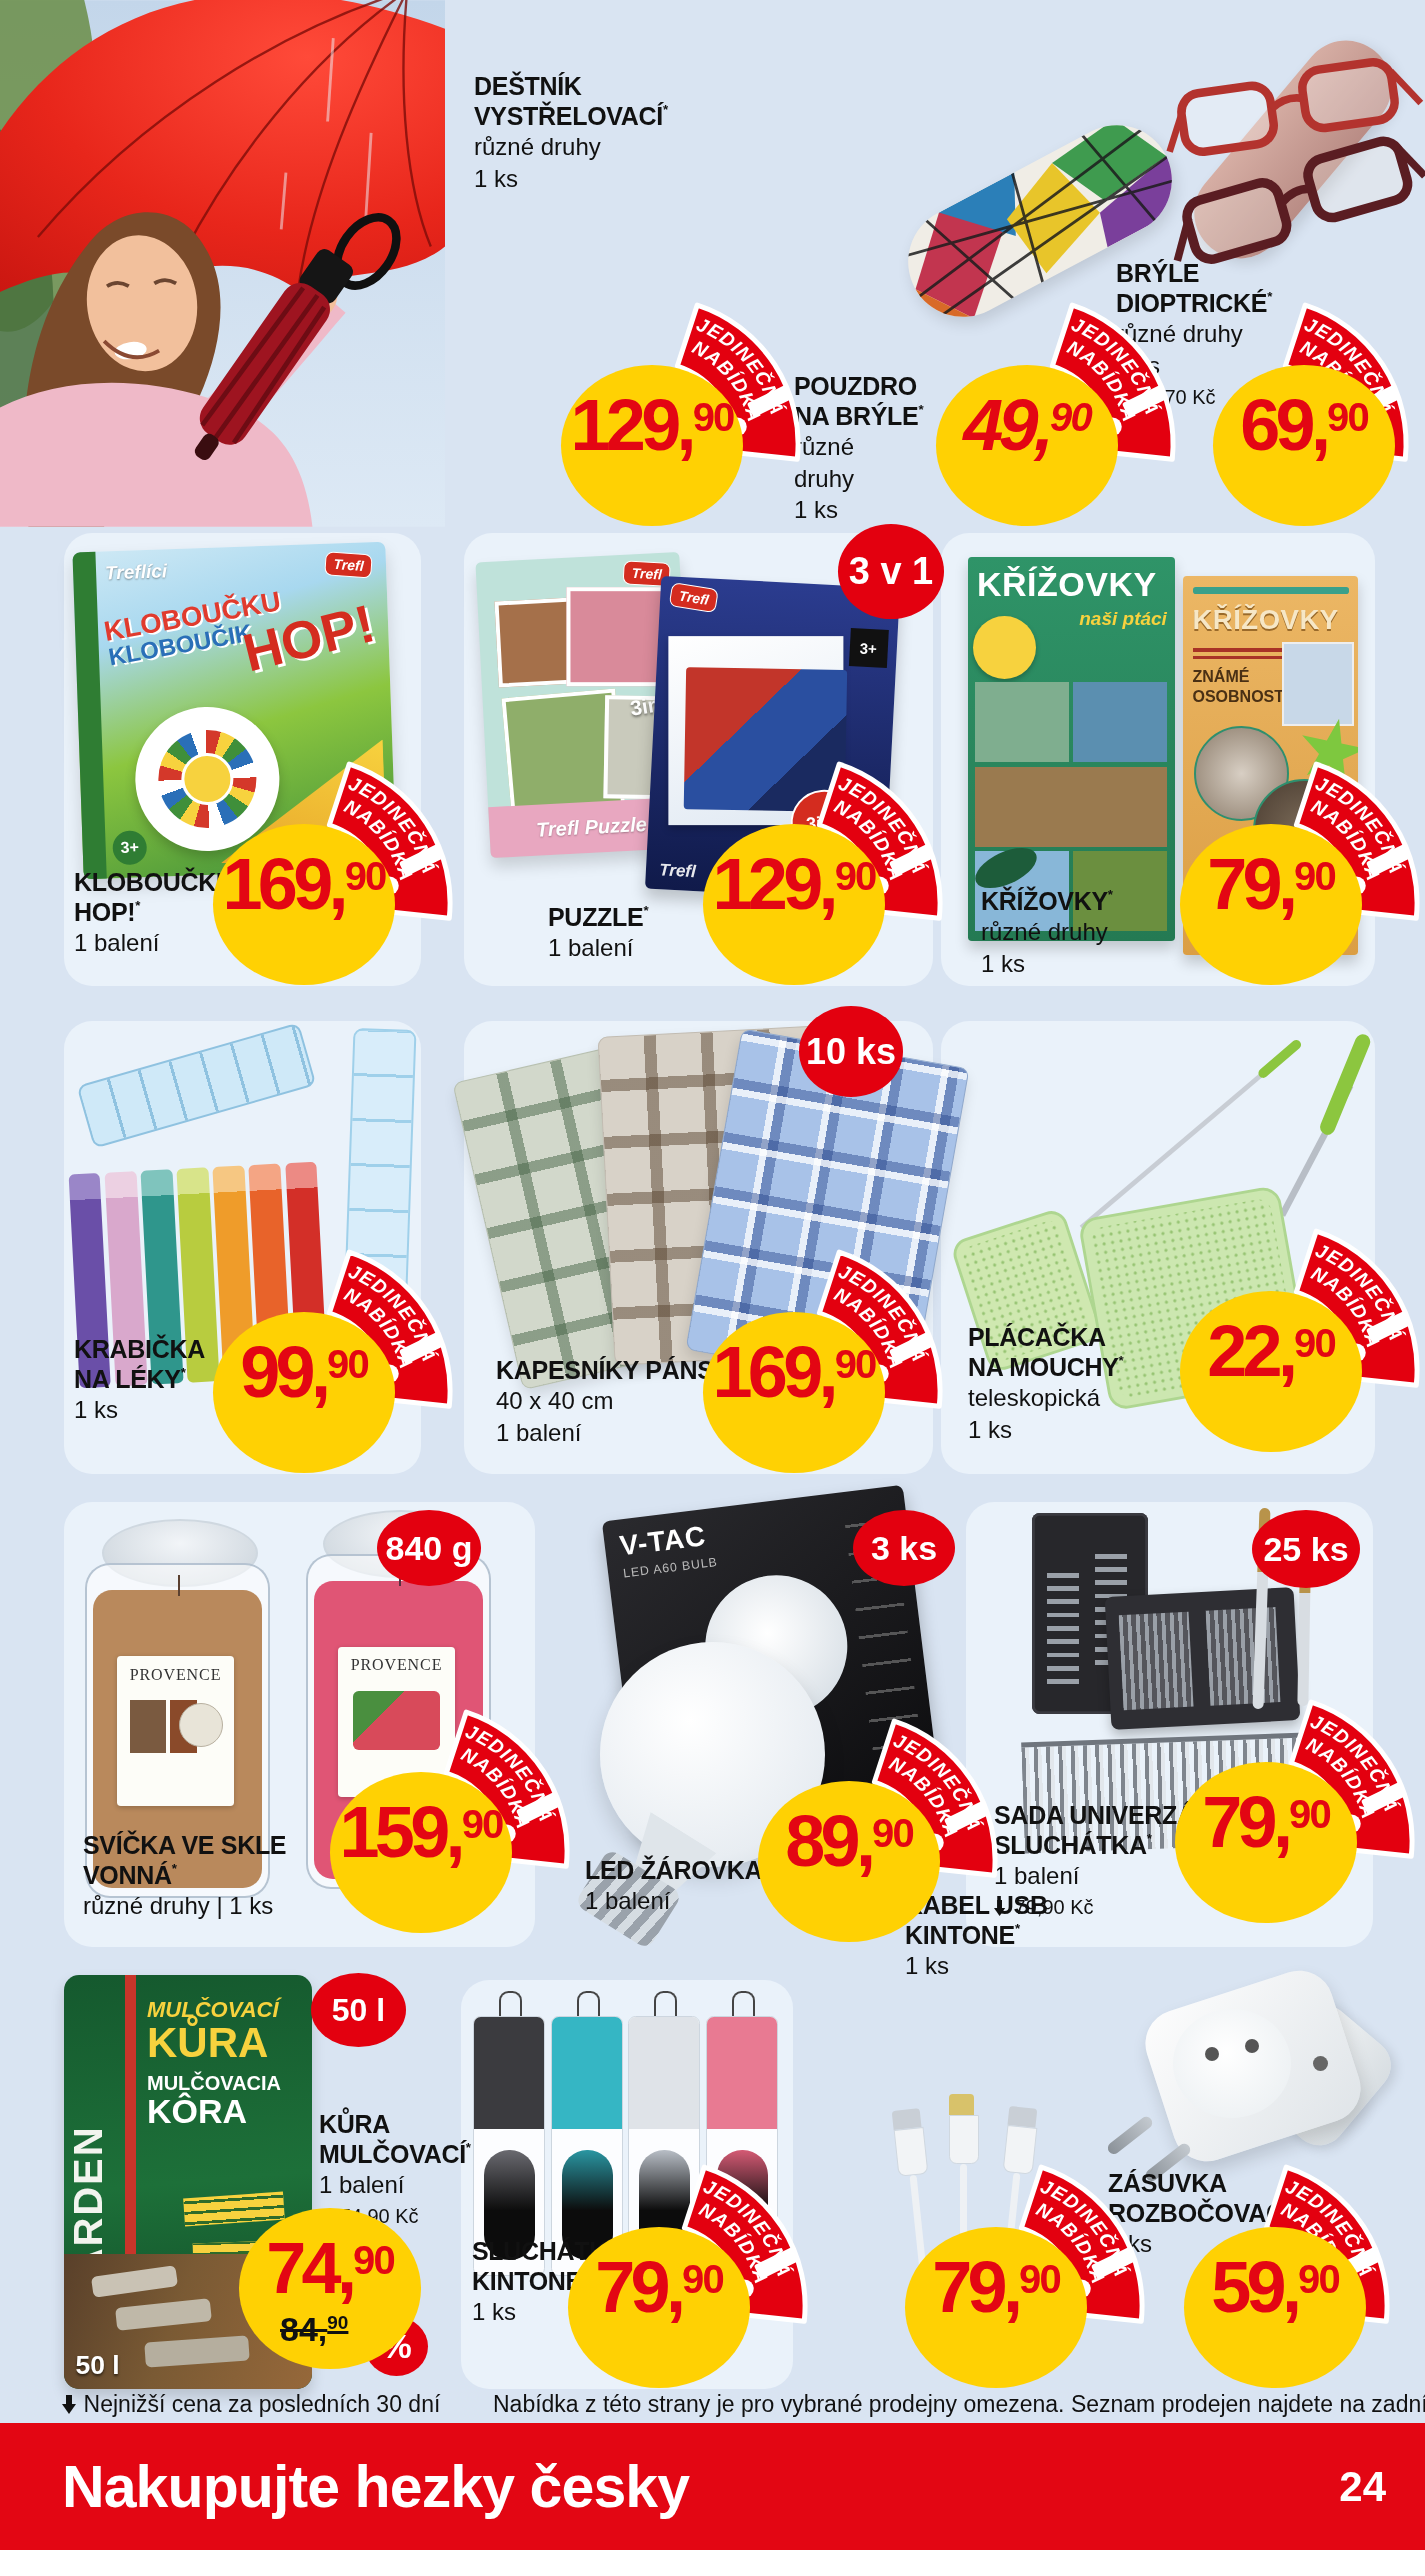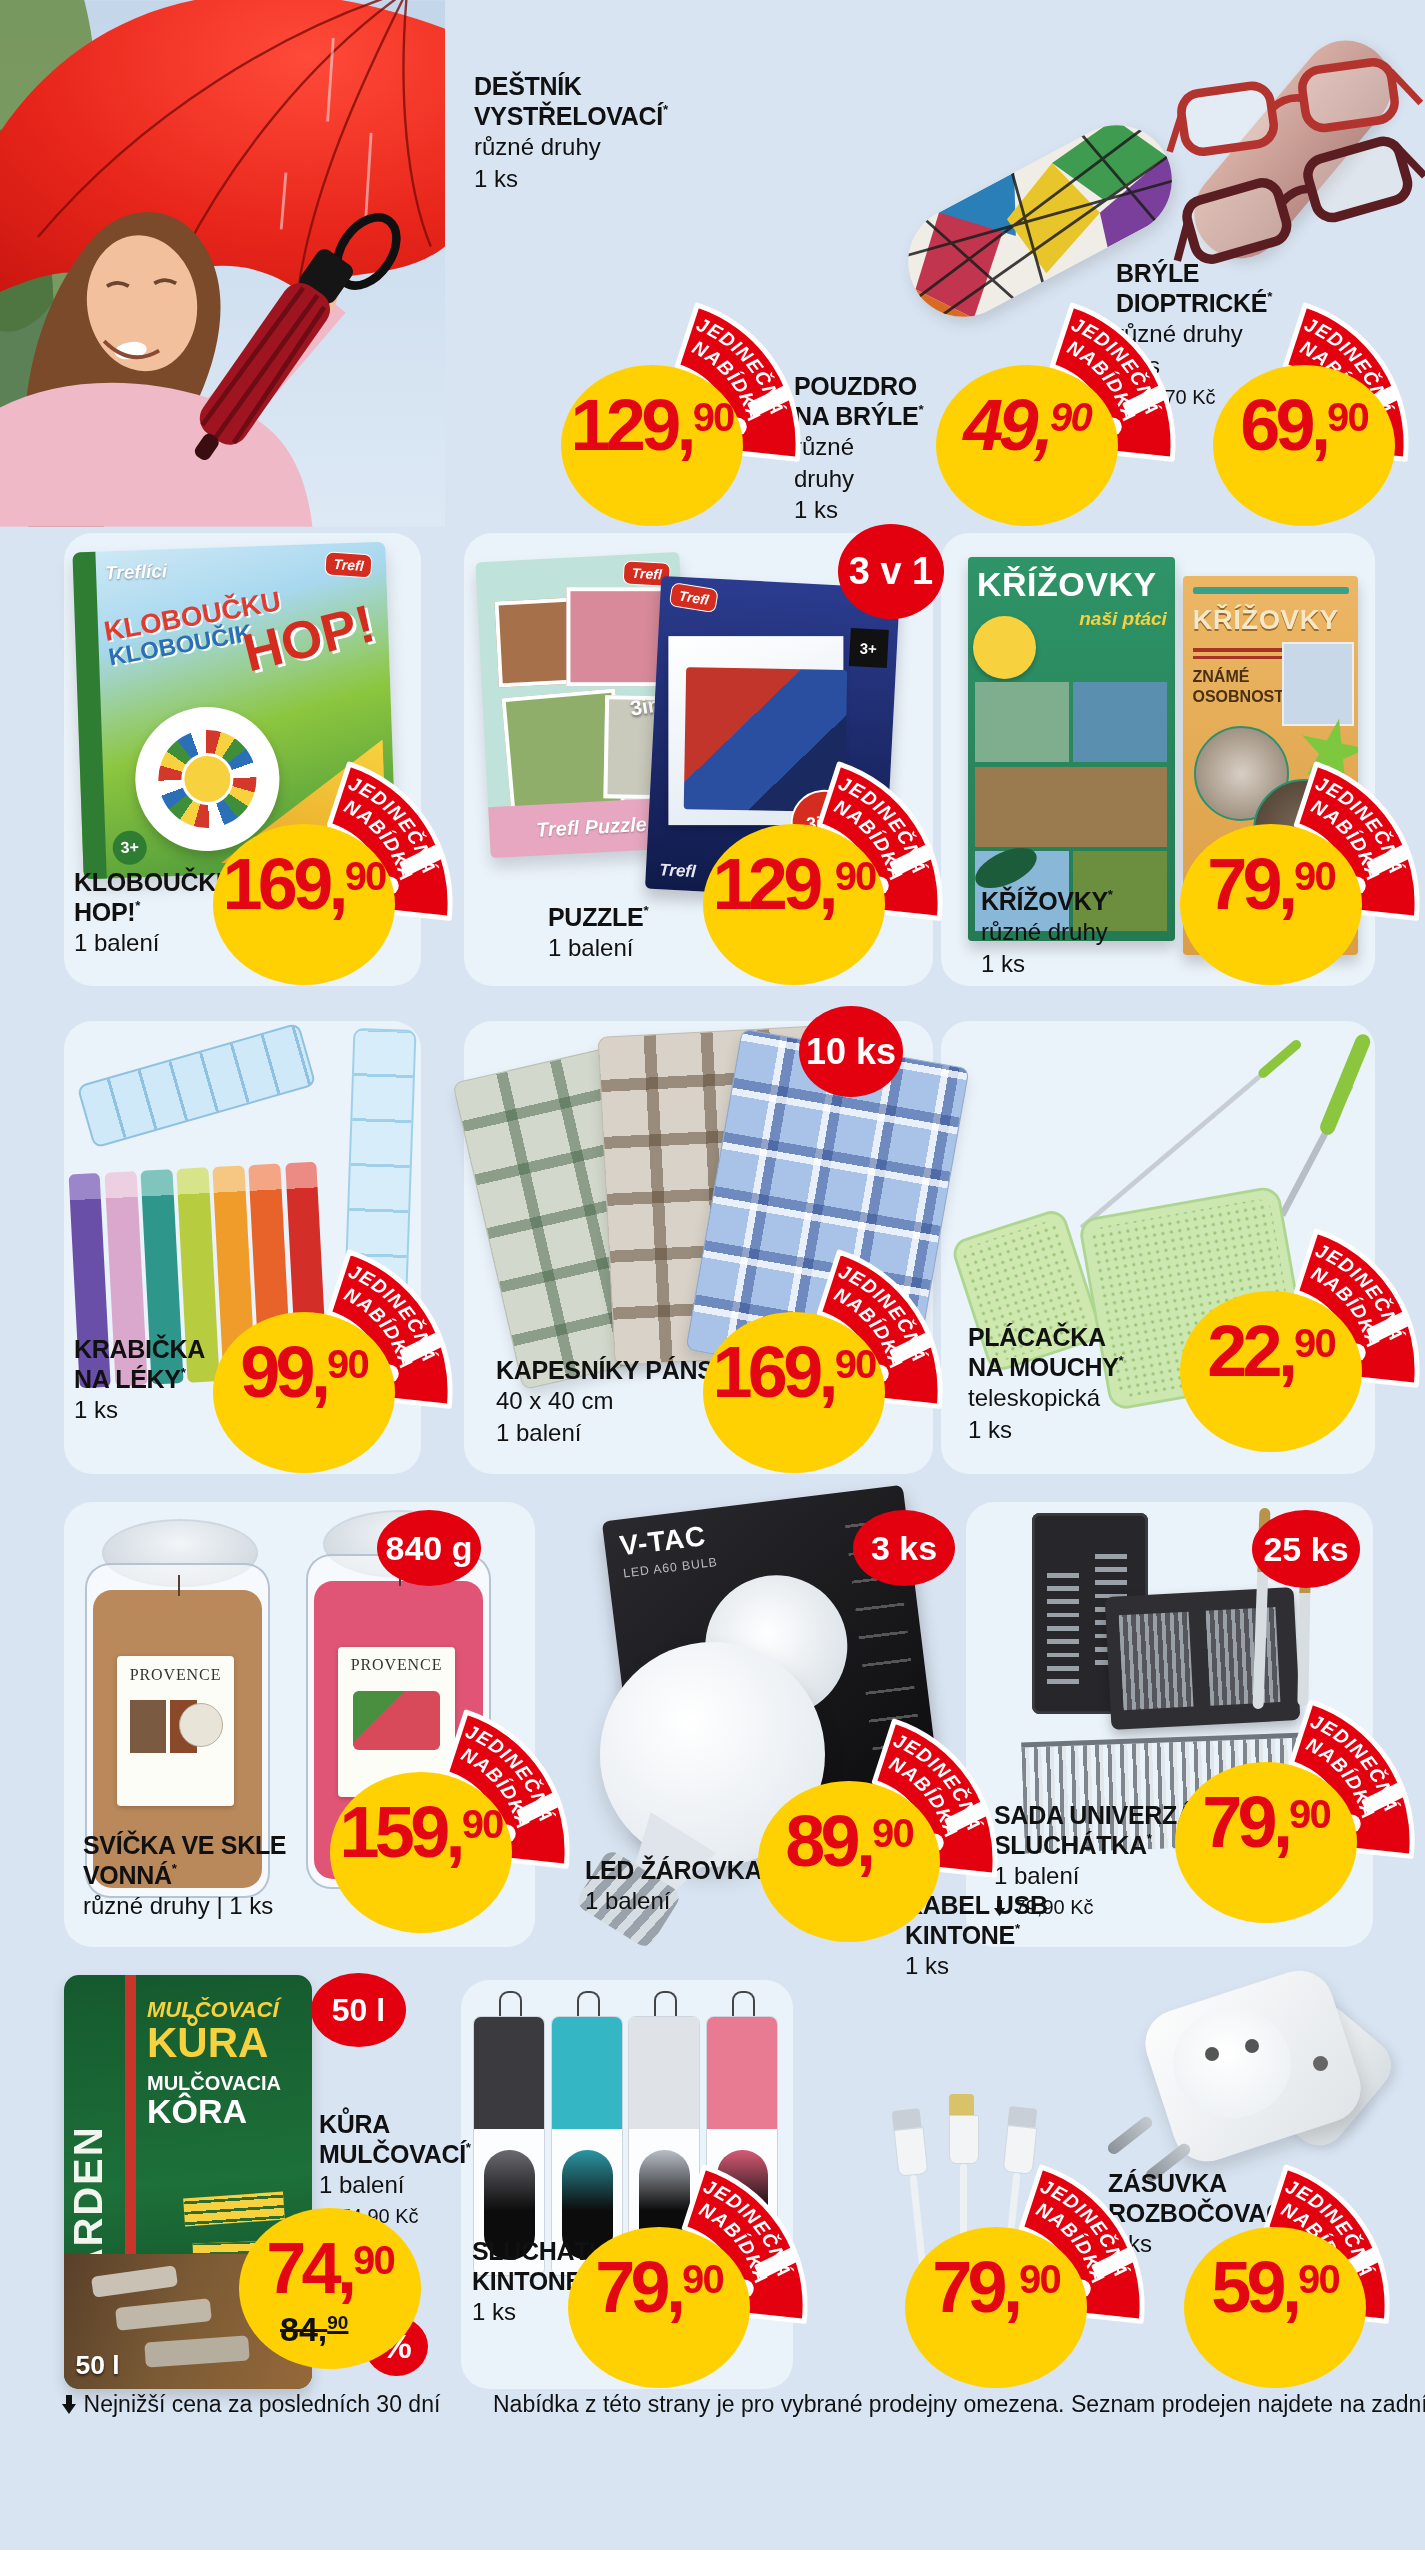--- a/index.html
+++ b/index.html
@@ -691,16 +691,20 @@
   </div>
 
   <div class="disc" style="left:62px;">
     <span class="darrow"></span>
     <span>Nejnižší cena za posledních 30 dní</span>
   </div>
   <div class="disc" style="left:493px;">
     <span>Nabídka z této strany je pro vybrané prodejny omezena. Seznam prodejen najdete na zadní straně letáku.</span>
   </div>
 
+  <div class="footer">
+    <div class="slogan">Nakupujte hezky česky</div>
+    <div class="pageno">24</div>
+  </div>
   <div class="whitestrip"></div>
 
 </div>
 
 
 </body></html>

